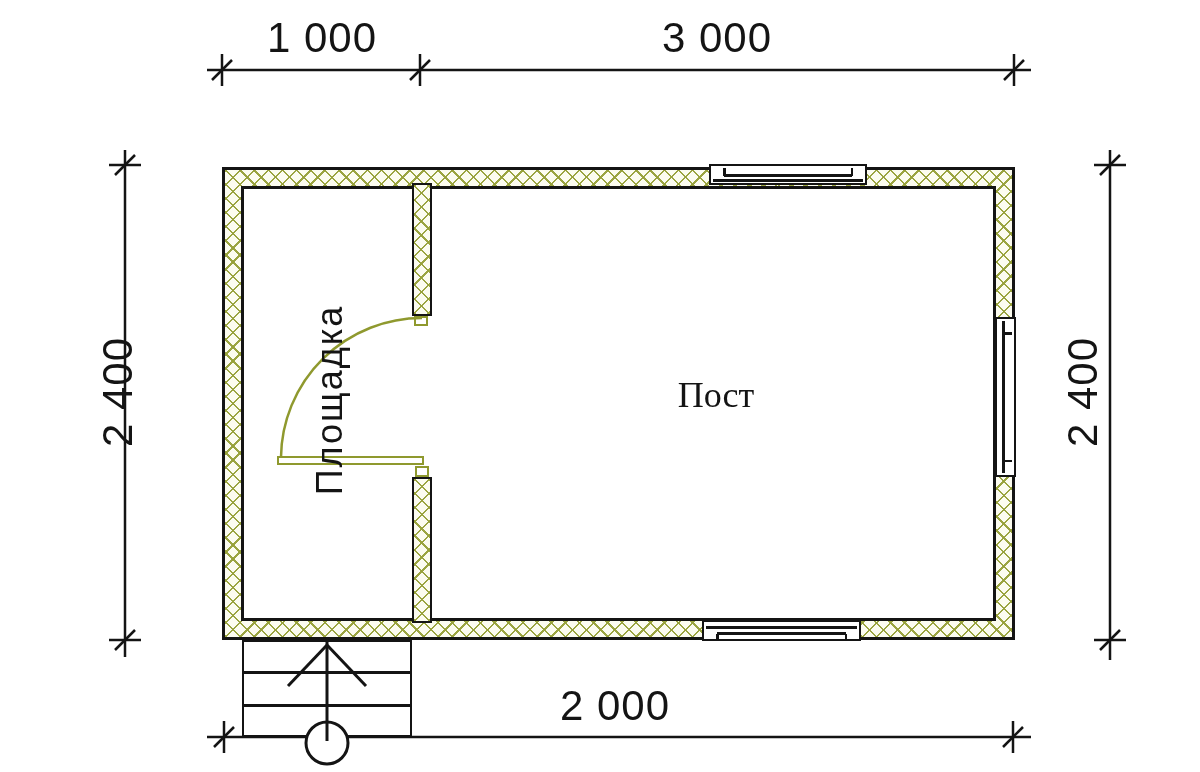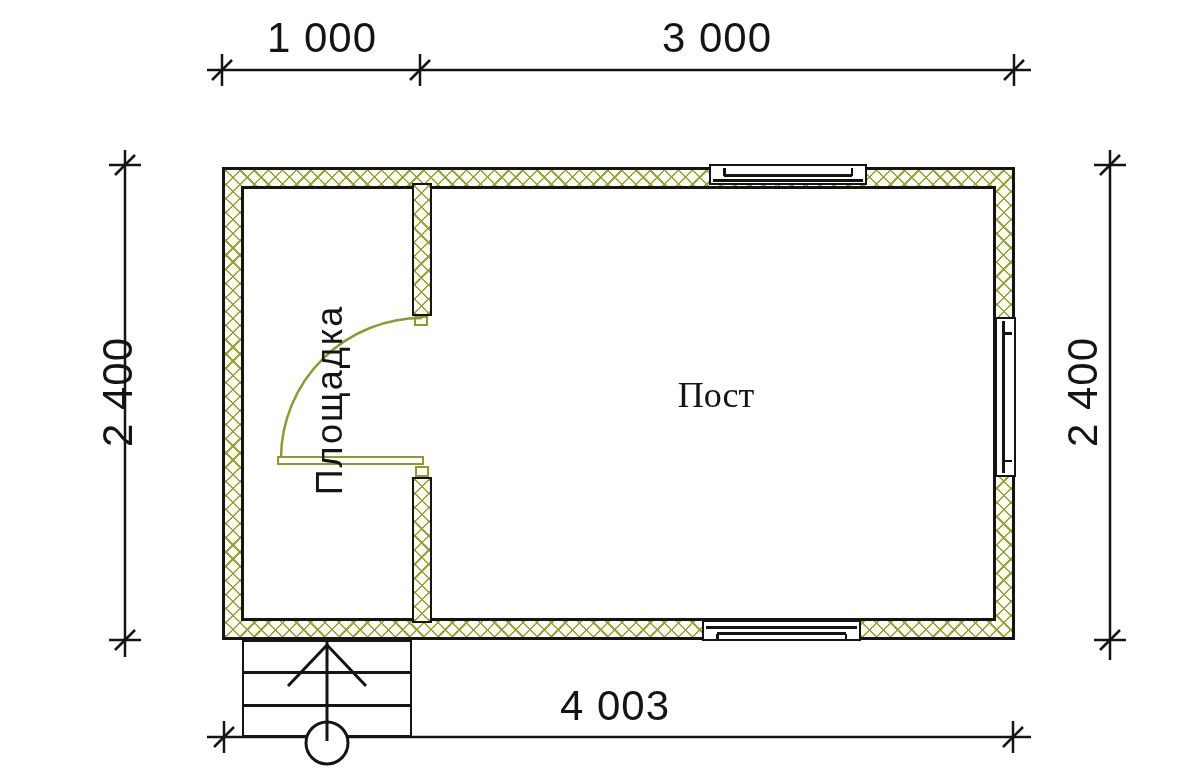--- a/index.html
+++ b/index.html
@@ -142,20 +142,20 @@
     <g stroke="#141414" stroke-width="3">
       <line x1="327" y1="641" x2="327" y2="741"></line>
       <line x1="327" y1="645" x2="288" y2="686"></line>
       <line x1="327" y1="645" x2="366" y2="686"></line>
     </g>
     <path d="M 281 457 A 141 141 0 0 1 422 318" fill="none" stroke="#8f992e" stroke-width="2.5"></path>
   </svg>
 
   <div class="lbl lbl-1000">1 000</div>
   <div class="lbl lbl-3000">3 000</div>
-  <div class="lbl lbl-4000">4 003</div>
+  <div class="lbl lbl-4000">2 000</div>
   <div class="lbl rot lbl-2400L">2 400</div>
   <div class="lbl rot lbl-2400R">2 400</div>
 
   <div class="room rot room-left">Площадка</div>
   <div class="room room-right">Пост</div>
 
 </div>
 
 </body></html>

